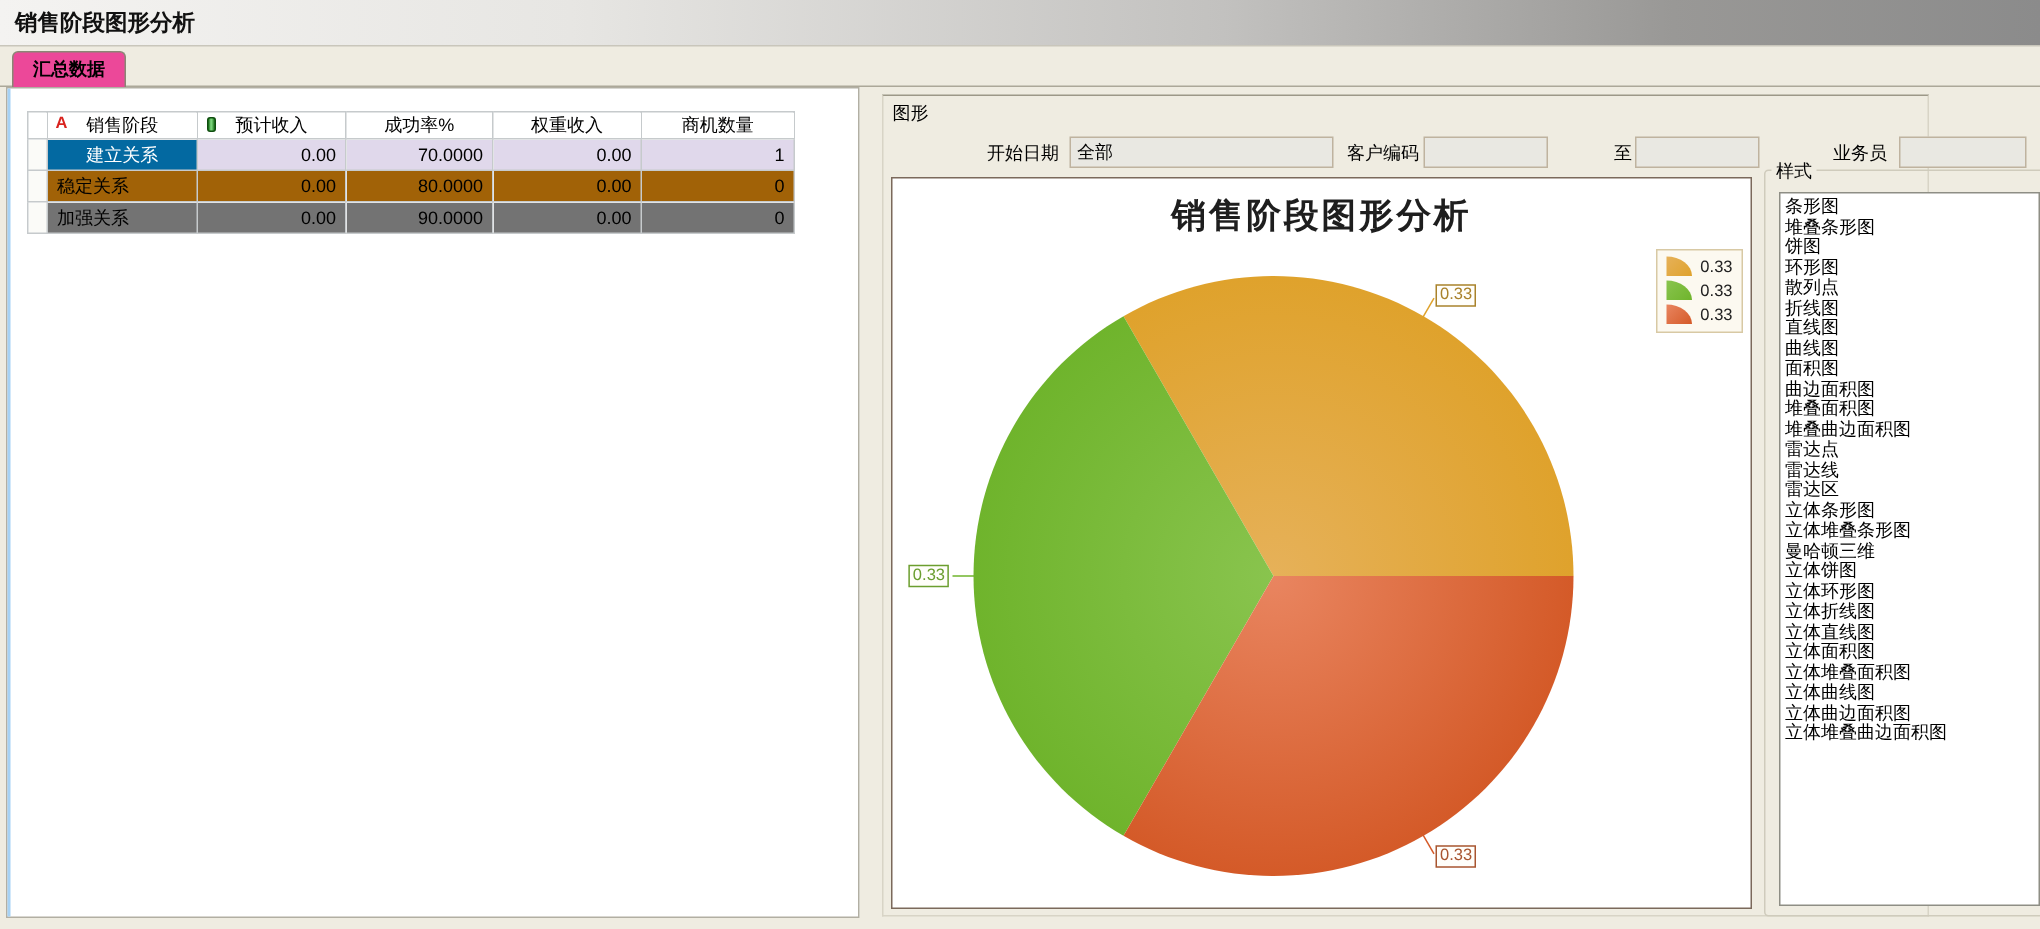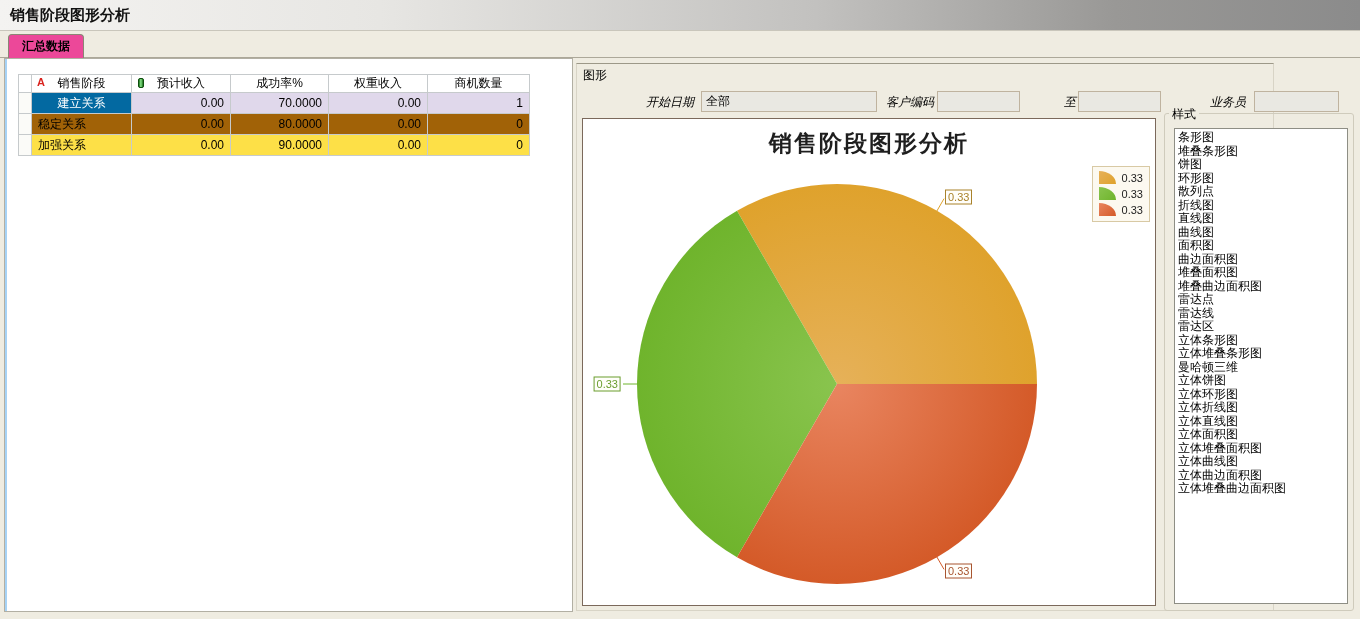--- a/index.html
+++ b/index.html
@@ -40,37 +40,37 @@
     font-weight:normal;font-size:12px;
   }
   table.grid th{height:15px;padding:0 2px;background:#FFFFFF;text-align:center;position:relative;}
   table.grid td{height:21px;padding:0 6px;}
   col.c-ind{width:9px;}  col.c1{width:100px;} col.c2{width:99px;}
   col.c3{width:98px;}    col.c4{width:99px;}  col.c5{width:102px;}
   td.ind{padding:0;background:#FBFBF8;}
   td.stage{text-align:left;}
   td.num{text-align:right;}
   tr.r1 td:not(.ind){background:#a16207;margin-left:16px;}
-  tr.r2 td:not(.ind){background:#fde047;}
+  tr.r2 td:not(.ind){background:#737373;}
   tr.selected td:not(.ind){background:#E0D8EB;}
   tr.selected td.stage{background:#0369a1;color:#fff;text-align:center;}
   .icon-a{position:absolute;left:5px;top:1px;color:#D9241F;font-weight:bold;font-size:11px;}
   .icon-capsule{
     position:absolute;left:6px;top:3px;width:4px;height:8px;border-radius:2px;
     background:linear-gradient(to right,#187018,#8BE68B 45%,#187018);
     border:1px solid #0E4D0E;
   }
   
   .right-panel{position:absolute;left:576px;top:58px;width:781px;height:554px;}
   .graph-group{
-    position:absolute;left:0;top:5px;width:698px;height:548px;box-sizing:border-box;
+    position:absolute;left:12px;top:5px;width:698px;height:548px;box-sizing:border-box;
     border:1px solid #D8D4C6;border-top:1px solid #9C9888;
   }
   .group-caption{position:absolute;left:6px;top:3px;}
-  .filter-label{position:absolute;top:30px;height:16px;line-height:16px;font-style:italic;}
+  .filter-label{position:absolute;top:30px;height:16px;line-height:16px;}
   .filter-input{
     position:absolute;top:27px;height:21px;box-sizing:border-box;
     background:#E9E8E2;border:1px solid #BFB39F;padding:0 4px;font-size:12px;
     font-family:Liberation Mono, monospace;color:#000;
   }
   
   .chart-box{
     position:absolute;left:5px;top:54px;width:574px;height:488px;box-sizing:border-box;
     background:#fff;border:1px solid #7B695B;
   }

